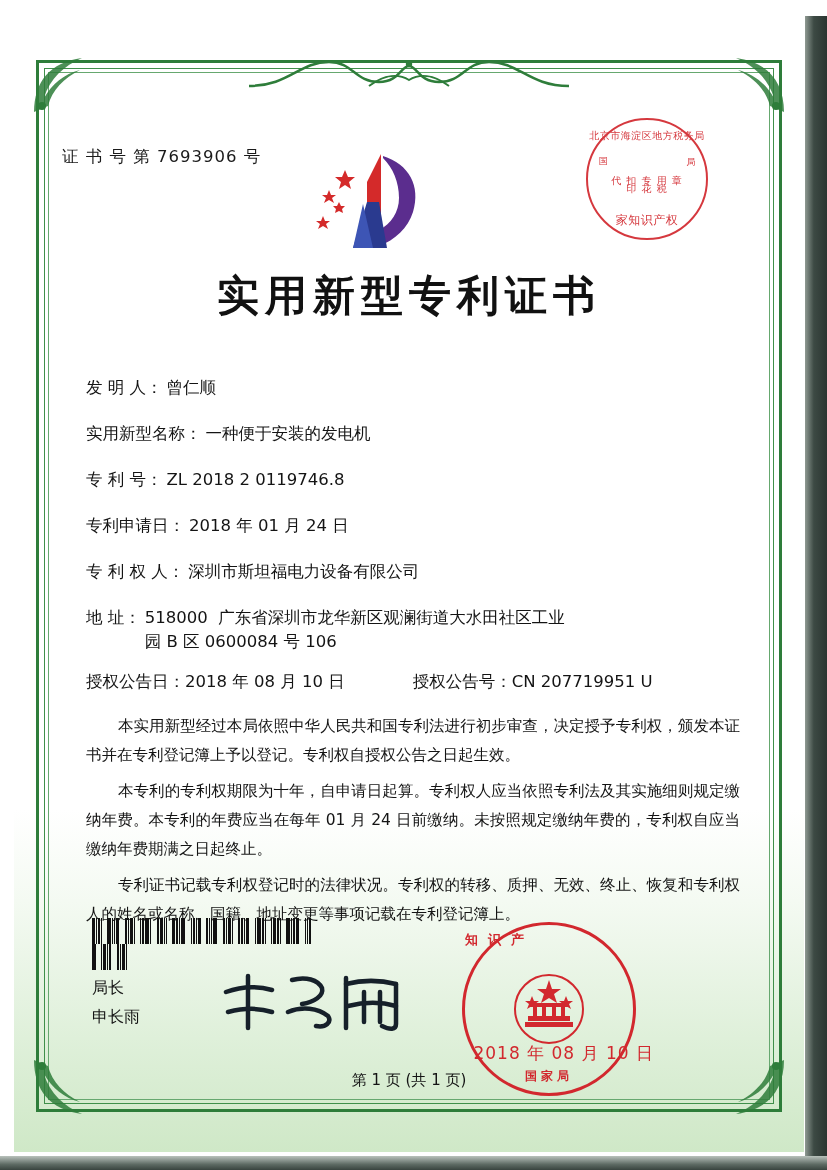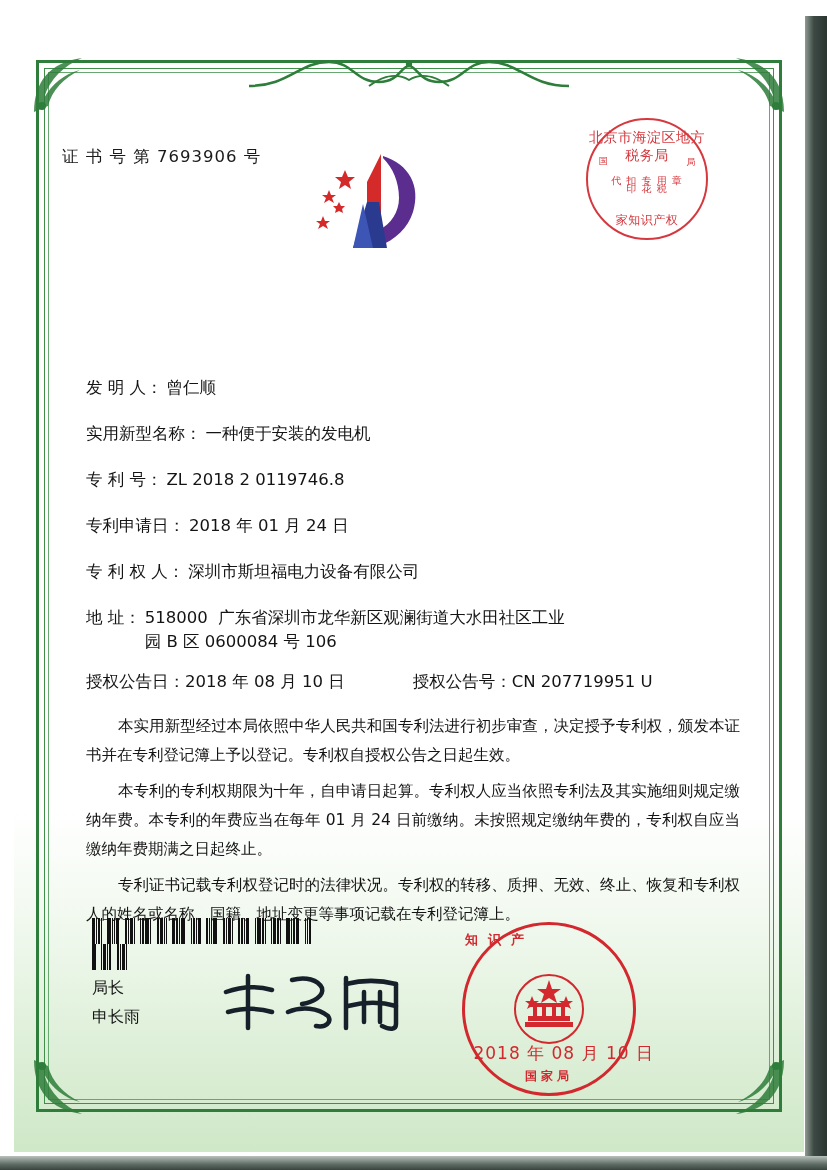--- a/index.html
+++ b/index.html
@@ -135,21 +135,21 @@
     border-radius: 50%;
     color: #d2282e;
     opacity: .92;
   }
   .tax-stamp .arc-text {
     position: absolute;
     left: 0; right: 0;
     top: 9px;
     text-align: center;
     font-family: "DejaVu Sans", sans-serif;
-    font-size: 14px;
+    font-size: 10px;
     letter-spacing: .5px;
   }
   .tax-stamp .mid-line {
     position: absolute;
     left: 0; right: 0;
     text-align: center;
     font-family: "DejaVu Sans", sans-serif;
     font-size: 10px;
     letter-spacing: 1px;
   }
@@ -393,20 +393,21 @@
 
     <div class="tax-stamp">
       <div class="arc-text">北京市海淀区地方税务局</div>
       <div class="mid-line ml1">印 花 税</div>
       <div class="mid-line ml2">代 扣 专 用 章</div>
       <div class="side-l">国</div>
       <div class="side-r">局</div>
       <div class="bot-text">家知识产权</div>
     </div>
 
+    <div class="title">实用新型专利证书</div>
 
     <div class="fields">
       <div class="frow">
         <div class="flabel">发 明 人：</div>
         <div class="fvalue">曾仁顺</div>
       </div>
       <div class="frow">
         <div class="flabel">实用新型名称：</div>
         <div class="fvalue">一种便于安装的发电机</div>
       </div>
@@ -501,18 +502,19 @@
             <rect x="40" y="35" width="4" height="9"></rect>
             <rect x="49" y="35" width="4" height="9"></rect>
             <rect x="18" y="31" width="38" height="4"></rect>
           </g>
         </svg>
       </div>
       <div class="seal-bottom">国家局</div>
     </div>
     <div class="seal-date">2018 年 08 月 10 日</div>
 
+    <div class="page-num">第 1 页 (共 1 页)</div>
   </div>
 
   <div class="scan-shadow-right"></div>
   <div class="scan-corner"></div>
   <div class="scan-shadow-bottom"></div>
 </div>
 
 </body></html>

